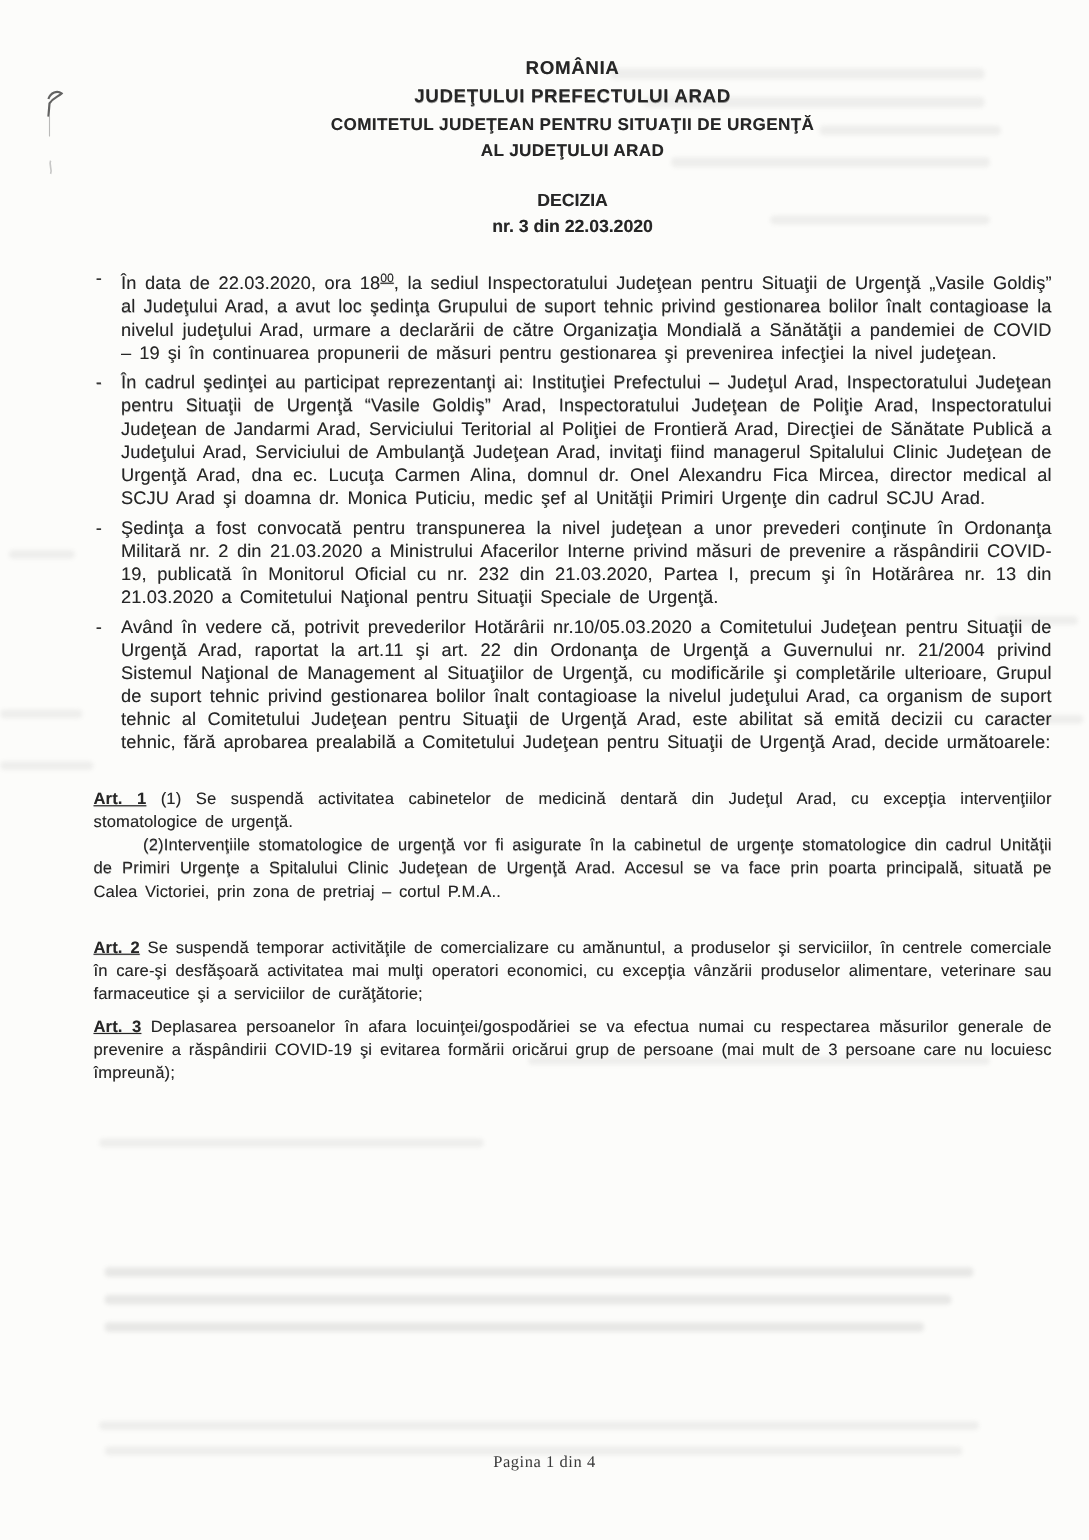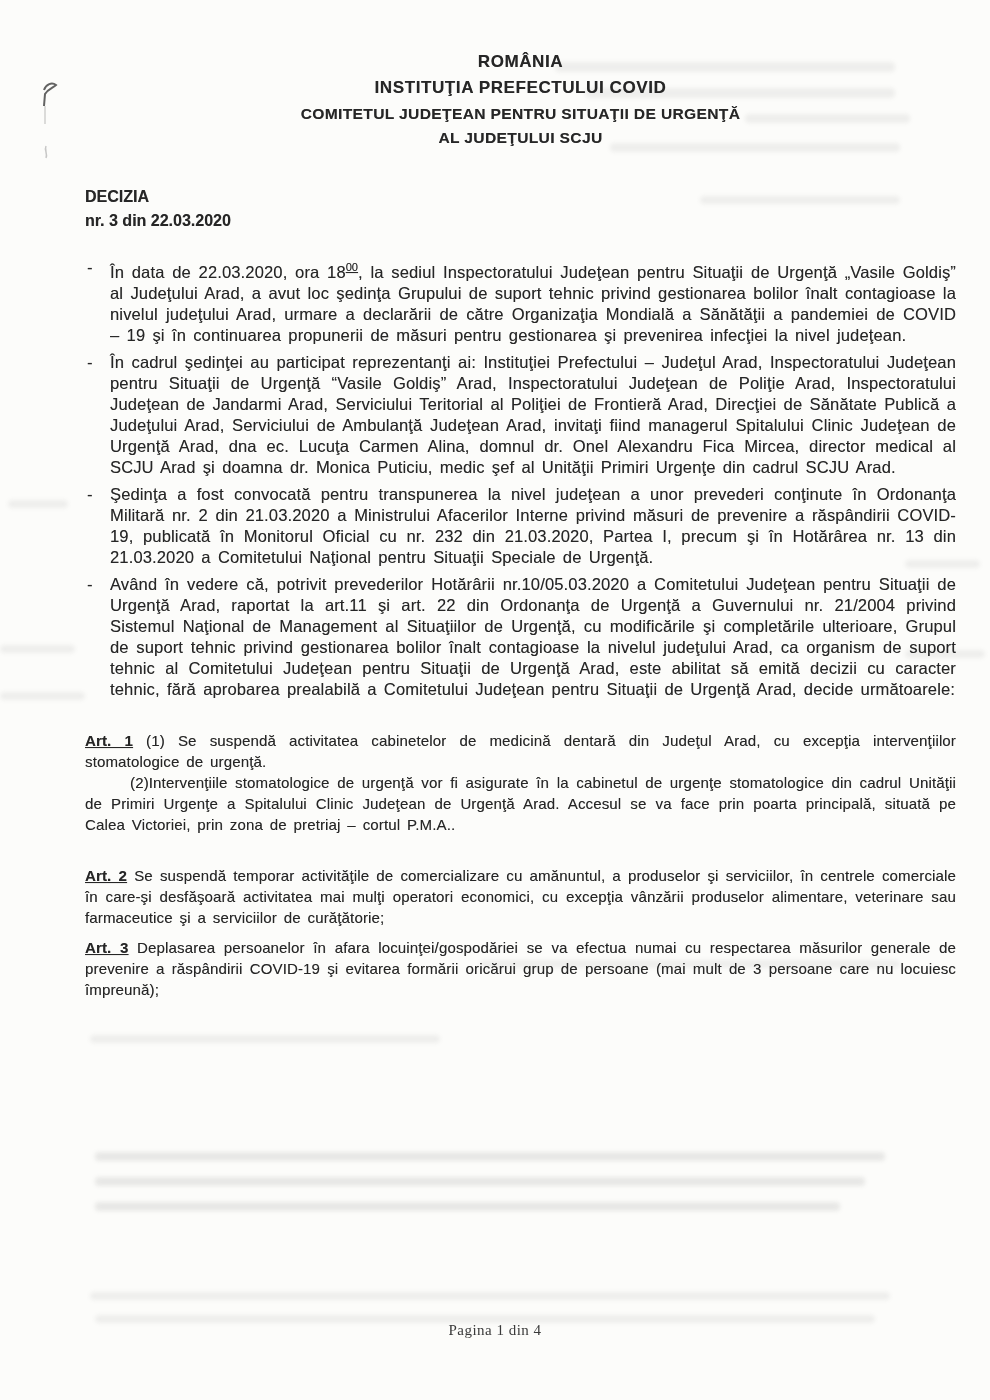--- a/index.html
+++ b/index.html
@@ -32,21 +32,21 @@
     line-height:19px;margin-bottom:5px;
     text-shadow:0.2px 0.2px 0.4px rgba(30,30,30,.45);
     text-align:center;
   }
   .hdr-sub{
     margin-top:9px;
     font-size:15.5px;font-weight:bold;font-style:italic;
     line-height:22px;
     text-shadow:0.2px 0.2px 0.3px rgba(30,30,30,.4);
   }
-  .decision{margin-top:40px;text-align:left;}
+  .decision{margin-top:26px;text-align:center;}
   .decision-title,.decision-nr{
     font-size:16px;font-weight:bold;line-height:20px;
     text-shadow:0.2px 0.2px 0.4px rgba(30,30,30,.45);
   }
   .decision-nr{margin-top:4px;}
   
   .preamble{
     list-style:none;margin:26px 0 0 0;padding:0;
     font-size:16.5px;line-height:21px;
   }
@@ -134,23 +134,23 @@
   <svg class="marks" width="30" height="90" viewBox="0 0 30 90">
     <path d="M8 14 C10 8 16 6 20 9 C17 12 12 13 9 18 L8 30" stroke="#3c3c3c" stroke-width="2" fill="none" opacity="0.8"></path>
     <path d="M9 30 L9 48" stroke="#777" stroke-width="1" fill="none" opacity="0.5"></path>
     <path d="M10 70 C8 74 12 78 10 82" stroke="#888" stroke-width="1.5" fill="none" opacity="0.45"></path>
   </svg>
 
   <div class="content">
 
     <div class="hdr">
       <div class="hdr-line1">ROMÂNIA</div>
-      <div class="hdr-line2">INSTITUŢIA PREFECTULUI COVID</div>
+      <div class="hdr-line2">JUDEŢULUI PREFECTULUI ARAD</div>
       <div class="hdr-line3">COMITETUL JUDEŢEAN PENTRU SITUAŢII DE URGENŢĂ</div>
-      <div class="hdr-line4">AL JUDEŢULUI SCJU</div>
+      <div class="hdr-line4">AL JUDEŢULUI ARAD</div>
       <div class="decision">
         <div class="decision-title">DECIZIA</div>
         <div class="decision-nr">nr. 3 din 22.03.2020</div>
       </div>
     </div>
 
     <ul class="preamble">
       <li>
         <span class="dash">-</span>
         <span>În data de 22.03.2020, ora 18</span><span class="sup">00</span><span>, la sediul Inspectoratului Judeţean pentru Situaţii de Urgenţă „Vasile Goldiş” al Judeţului Arad, a avut loc şedinţa Grupului de suport tehnic privind gestionarea bolilor înalt contagioase la nivelul judeţului Arad, urmare a declarării de către Organizaţia Mondială a Sănătăţii a pandemiei de COVID – 19 şi în continuarea propunerii de măsuri pentru gestionarea şi prevenirea infecţiei la nivel judeţean.</span>

